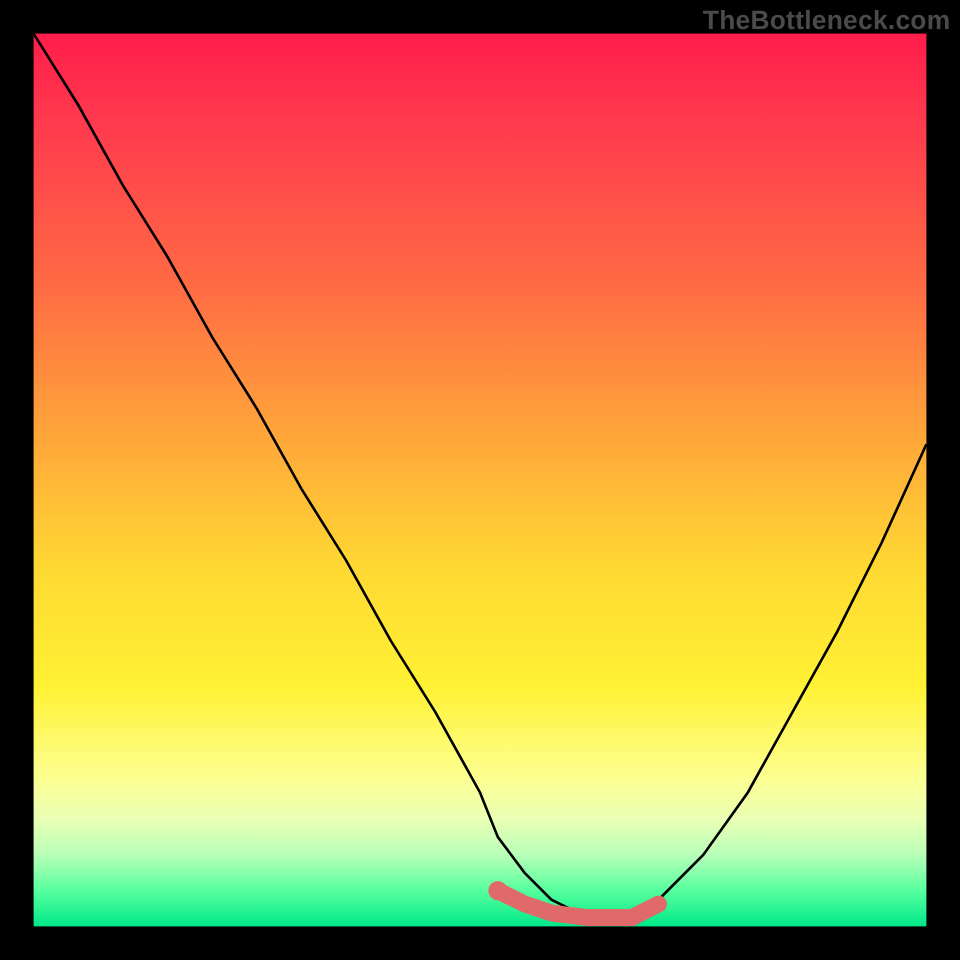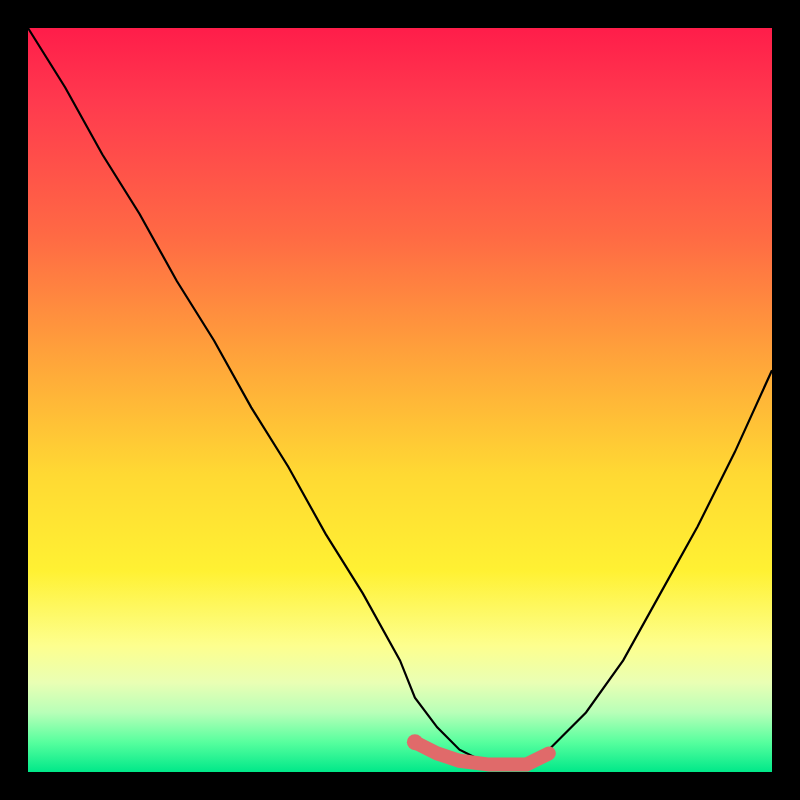--- a/index.html
+++ b/index.html
@@ -44,20 +44,21 @@
     top: 0;
     width: 744px;
     height: 744px;
     overflow: visible;
   }
 </style>
 </head>
 <body>
 
 <div class="container">
+  <div class="watermark">TheBottleneck.com</div>
   <div class="plot">
     <svg class="curve" viewBox="0 0 744 744">
       <path fill="none" stroke="#000" stroke-width="2.2" d="M0.0 0.0 L37.2 59.5 L74.4 126.5 L111.6 186.0 L148.8 253.0 L186.0 312.5 L223.2 379.4 L260.4 439.0 L297.6 505.9 L334.8 565.4 L372.0 632.4 L386.9 669.6 L409.2 699.4 L431.5 721.7 L461.3 736.6 L498.5 736.6 L520.8 721.7 L558.0 684.5 L595.2 632.4 L632.4 565.4 L669.6 498.5 L706.8 424.1 L744.0 342.2" id="mainCurve"></path>
       <path fill="none" stroke="#e06a6a" stroke-width="14" stroke-linecap="round" d="M386.9 714.2 L409.2 725.4 L431.5 732.8 L461.3 736.6 L498.5 736.6 L520.8 725.4" id="hlSeg"></path>
       <circle fill="#e06a6a" r="8" id="hlDot" cx="386.9" cy="714.2"></circle>
     </svg>
   </div>
 </div>
 
 </body></html>

